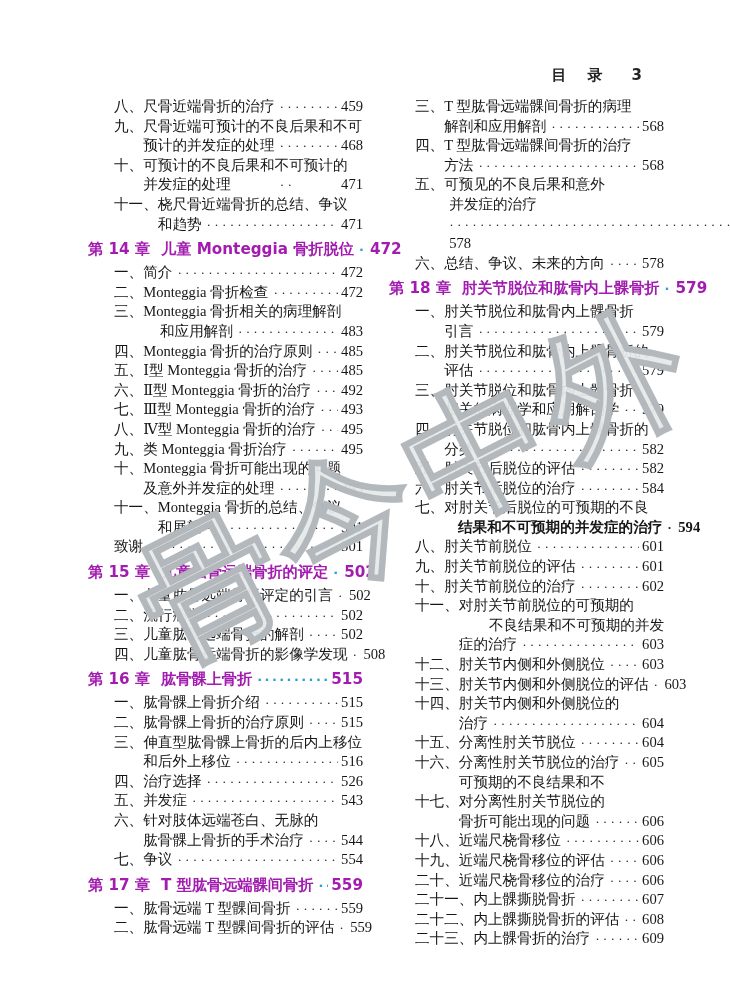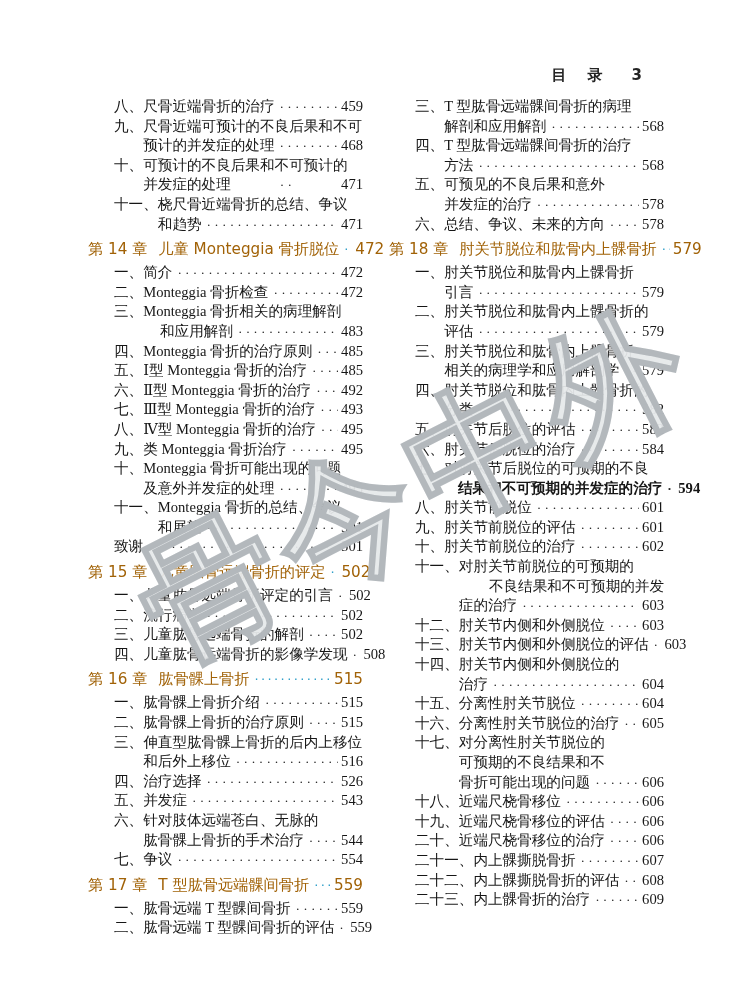--- a/index.html
+++ b/index.html
@@ -29,23 +29,23 @@
   .txt{flex:0 0 auto;}
   .leader{flex:1 1 auto;min-width:8px;overflow:hidden;white-space:nowrap;margin:0 3px 0 5px;}
   .leader::after{
     content:"································································································";
     letter-spacing:3.2px;font-size:13.5px;color:#2b2b2b;
   }
   .pgnum{flex:0 0 auto;font-family:"Liberation Serif","DejaVu Serif",serif;font-size:14.6px;}
   .item{padding-left:26px;}
   .chapter-row{
     display:flex;align-items:baseline;margin:5px 0 3px;
-    color:#a16207;
+    color:#a21caf;
     font-family:"DejaVu Sans","Liberation Sans",sans-serif;
-    font-weight:normal;font-size:15.2px;line-height:21px;white-space:nowrap;
+    font-weight:bold;font-size:15.2px;line-height:21px;white-space:nowrap;
   }
   .chapter-row .pgnum{font-family:"DejaVu Sans","Liberation Sans",sans-serif;font-size:15.2px;}
   .chapter-row .leader::after{color:#2E9FC9;letter-spacing:2.4px;font-size:13px;}
   .chapter-label{margin-right:11px;flex:0 0 auto;}
   .chapter-title{flex:0 0 auto;}
   
   .watermark{
     position:absolute;left:118px;top:398px;width:560px;
     font-family:"DejaVu Sans","Liberation Sans",sans-serif;
     font-size:142px;font-weight:bold;letter-spacing:8px;white-space:nowrap;
@@ -334,21 +334,21 @@
       <div class="item">
         <div class="line"><span class="num">四、</span><span class="txt">T 型肱骨远端髁间骨折的治疗</span></div>
         <div class="line last" style="margin-left: 29.2px;">
           <span class="txt">方法</span>
           <span class="leader"></span>
           <span class="pgnum">568</span>
         </div>
       </div>
       <div class="item">
         <div class="line"><span class="num">五、</span><span class="txt">可预见的不良后果和意外</span></div>
-        <div class="line last" style="margin-left: 29.2px;">
+        <div class="line last" style="margin-left: 29.2px; flex-direction: column;">
           <span class="txt">并发症的治疗</span>
           <span class="leader"></span>
           <span class="pgnum">578</span>
         </div>
       </div>
       <div class="item">
         <div class="line last">
           <span class="num">六、</span>
           <span class="txt">总结、争议、未来的方向</span>
           <span class="leader"></span>
@@ -484,22 +484,22 @@
       </div>
       <div class="item">
         <div class="line last">
           <span class="num">十六、</span>
           <span class="txt">分离性肘关节脱位的治疗</span>
           <span class="leader"></span>
           <span class="pgnum">605</span>
         </div>
       </div>
       <div class="item">
+        <div class="line" style="margin-left: 43.8px;"><span class="txt">可预期的不良结果和不</span></div>
         <div class="line"><span class="num">十七、</span><span class="txt">对分离性肘关节脱位的</span></div>
-        <div class="line" style="margin-left: 43.8px;"><span class="txt">可预期的不良结果和不</span></div>
         <div class="line last" style="margin-left: 43.8px;">
           <span class="txt">骨折可能出现的问题</span>
           <span class="leader"></span>
           <span class="pgnum">606</span>
         </div>
       </div>
       <div class="item">
         <div class="line last">
           <span class="num">十八、</span>
           <span class="txt">近端尺桡骨移位</span>

